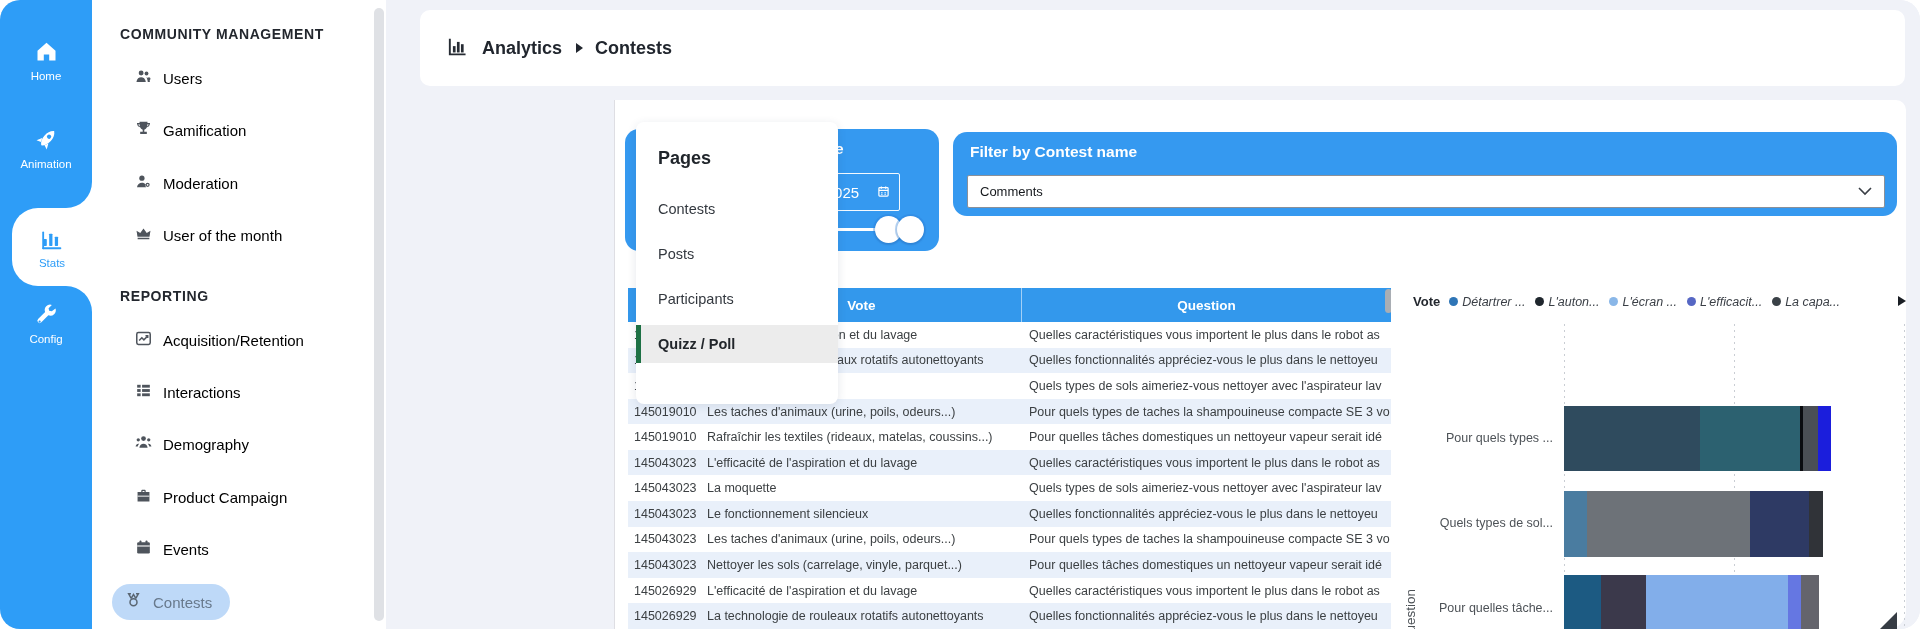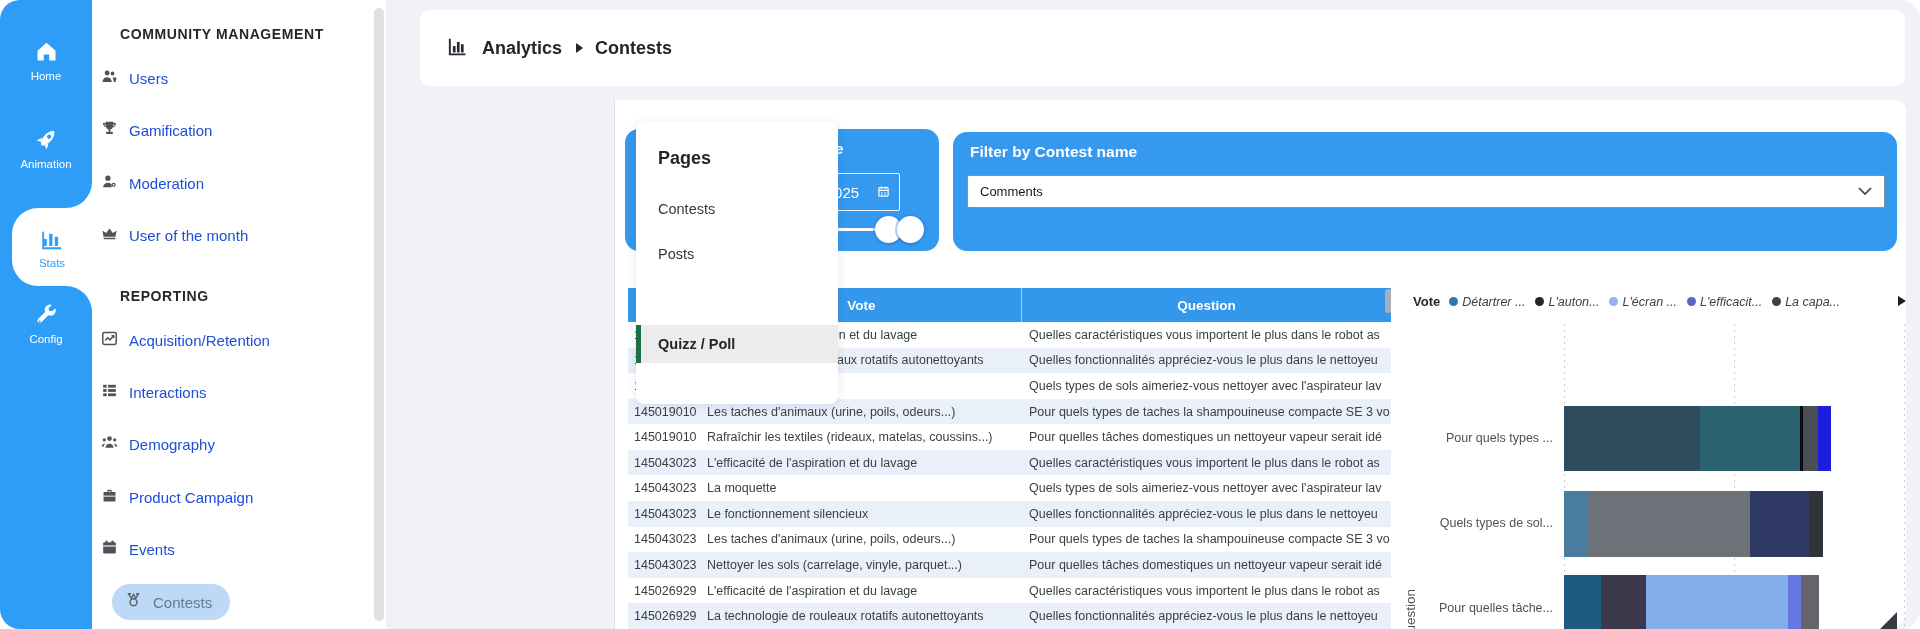--- a/index.html
+++ b/index.html
@@ -11,21 +11,21 @@
   .rail-item{position:absolute;left:0;width:92px;display:flex;flex-direction:column;align-items:center;gap:5px;color:#fff;font-size:11.5px;cursor:pointer;}
   .rail-item svg{display:block;}
   .rail-active{position:absolute;left:12px;width:80px;height:78px;top:208px;background:#fff;border-radius:26px 0 0 26px;display:flex;flex-direction:column;align-items:center;justify-content:center;gap:4px;color:#2E9DF7;font-size:11.5px;cursor:pointer;}
   .curve{position:absolute;right:0;width:26px;height:26px;background:#fff;}
   .curve.top{top:-26px;}  .curve.top > div{width:100%;height:100%;background:#2E9DF7;border-bottom-right-radius:26px;}
   .curve.bot{bottom:-26px;}.curve.bot > div{width:100%;height:100%;background:#2E9DF7;border-top-right-radius:26px;}
 
   
   .sidebar{position:absolute;left:92px;top:0;bottom:0;width:294px;background:#fff;z-index:2;}
   .side-title{position:absolute;left:28px;font-size:14px;font-weight:bold;letter-spacing:.6px;color:#23272E;}
-  .side-item{position:absolute;left:8px;display:flex;align-items:center;gap:10px;font-size:15px;color:#1d4ed8;cursor:pointer;height:30px;}
+  .side-item{position:absolute;left:42px;display:flex;align-items:center;gap:10px;font-size:15px;color:#000000;cursor:pointer;height:30px;}
   .side-item svg{flex:0 0 auto;}
   .side-item.active{background:#BED9F8;border-radius:18px;padding:0 18px 0 12px;left:20px;color:#68798C;}
   .side-scrollbar{position:absolute;left:374px;top:8px;width:10px;height:613px;background:#DFE1E5;border-radius:6px;z-index:2;}
 
   
   .main{position:absolute;left:386px;right:0;top:0;bottom:0;background:#F0F2F8;}
   .topbar{position:absolute;left:34px;top:10px;width:1485px;height:76px;background:#fff;border-radius:10px;display:flex;align-items:center;}
   .topbar .crumbicon{margin-left:26px;}
   .crumb{font-size:18px;font-weight:bold;color:#21262E;margin-left:13px;}
   .crumb-sep{width:0;height:0;border-left:7px solid #21262E;border-top:5px solid transparent;border-bottom:5px solid transparent;margin:0 12px 0 14px;display:inline-block;}
@@ -245,20 +245,23 @@
     <section class="canvas">
 
       <div class="pages-card">
         <div class="pages-title">Pages</div>
         <div class="page-item" style="top:68px;">
             <span>Contests</span>
           </div>
         <div class="page-item" style="top:113px;">
             <span>Posts</span>
           </div>
+        <div class="page-item" style="top:158px;">
+            <span>Participants</span>
+          </div>
         <div class="page-item active" style="top:203px;">
             <span>Quizz / Poll</span>
           </div>
       </div>
 
       <div class="filter-card" style="left:10px;top:29px;width:314px;height:122px;">
         <div class="filter-title">Filter by contest begin date</div>
         <div class="date-input" style="left:16px;width:127px;">
           <span>01/05/2025</span>
           <span><svg width="13" height="13" viewBox="0 0 24 24" fill="none" stroke="#fff" stroke-width="2.2">
@@ -271,21 +274,21 @@
           <span><svg width="13" height="13" viewBox="0 0 24 24" fill="none" stroke="#fff" stroke-width="2.2">
                 <rect x="3.5" y="5" width="17" height="15.5" rx="1.5"></rect>
                 <path d="M8 2.8v4M16 2.8v4M3.5 10h17M8 14h2M14 14h2M8 17.2h2M14 17.2h2"></path>
               </svg></span>
         </div>
         <div class="slider-track"></div>
         <div class="slider-handle" style="left:250px;top:87px;"></div>
         <div class="slider-handle" style="left:272px;top:87px;"></div>
       </div>
 
-      <div class="filter-card" style="left:338px;top:32px;width:944px;height:119px;">
+      <div class="filter-card" style="left:338px;top:32px;width:944px;height:84px;">
         <div class="filter-title">Filter by Contest name</div>
         <div class="select-box">
           <span>Comments</span>
           <span><svg width="14" height="9" viewBox="0 0 14 9" fill="none" stroke="#3A3F46" stroke-width="1.6">
                 <path d="M1 1l6 6 6-6"></path>
               </svg></span>
         </div>
       </div>
 
       <div class="table-visual">

